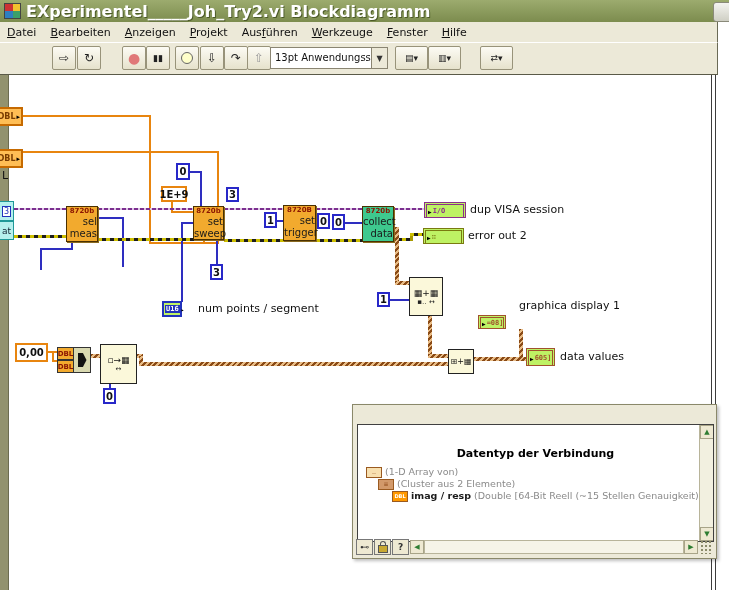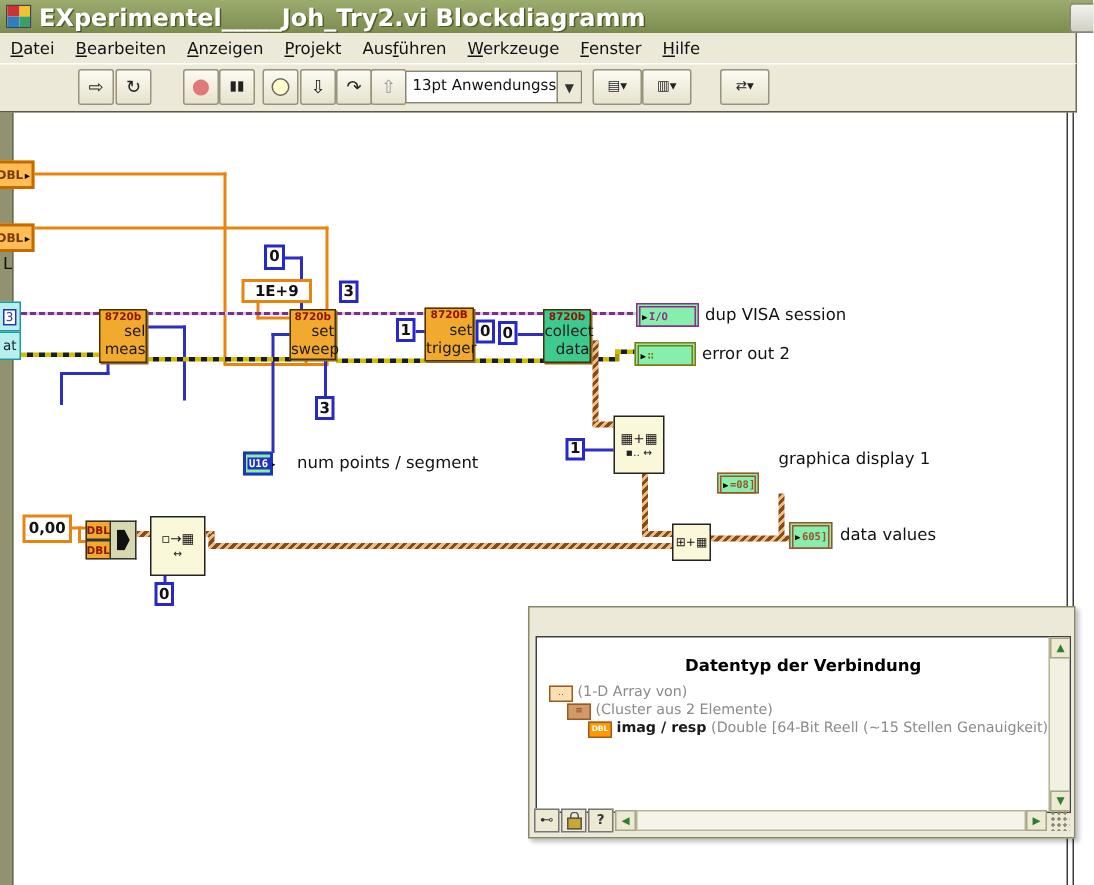--- a/index.html
+++ b/index.html
@@ -47,21 +47,21 @@
   .w-r{background:repeating-linear-gradient(135deg,#8a4a16 0 2px,#e8bc86 2px 4px);}
   .const-blue,.const-orange{position:absolute;z-index:5;background:#fff;color:#111;
     font-weight:bold;font-size:10px;display:flex;align-items:center;justify-content:center;box-sizing:border-box;}
   .const-blue{border:2px solid #2828c8;}
   .const-orange{border:2px solid #e8850f;}
   .blk{position:absolute;z-index:4;border:1px solid #4a3000;box-shadow:1px 1px 0 #8a6a20;
     background:#f2aa2e;text-align:center;box-sizing:border-box;}
   .blk .blk-h{font-size:7px;font-weight:bold;color:#8b1500;line-height:9px;}
   .blk .blk-l{font-size:10px;color:#1a1a1a;line-height:12px;text-align:right;}
   .blk.green{background:#3ec98e;}
-  .term{position:absolute;z-index:5;background:#86efac;padding:1px;box-sizing:border-box;}
+  .term{position:absolute;z-index:5;background:#bef264;padding:1px;box-sizing:border-box;}
   .term .in{border:1px solid currentColor;height:100%;display:flex;align-items:center;
     padding:0 1px;gap:1px;font-family:"DejaVu Sans Mono",monospace;font-size:7px;font-weight:bold;}
   .term .arr{color:#000;font-size:6px;}
   .lbl{position:absolute;z-index:5;font-size:11px;color:#111;white-space:nowrap;}
   .node{position:absolute;z-index:4;background:#fbf8da;border:1px solid #222;
     display:flex;flex-direction:column;align-items:center;justify-content:center;
     font-size:9px;color:#111;line-height:10px;box-sizing:border-box;}
   .node .tiny{font-size:7px;line-height:8px;color:#222;}
   
   .edge-dbl{position:absolute;z-index:5;border:2px solid #c66a00;background:#ffbe55;
@@ -83,21 +83,21 @@
   #bundle .bglyph{width:9px;height:14px;background:#111;clip-path:polygon(0 0,60% 0,100% 50%,60% 100%,0 100%);}
   
   #ctxwin{position:absolute;left:352px;top:404px;width:365px;height:155px;background:#ece9d8;
     border:1px solid #8a886a;box-shadow:2px 2px 3px rgba(0,0,0,.25);z-index:10;box-sizing:border-box;}
   #ctx-title{height:17px;background:linear-gradient(#f4f0d4,#cdc5a0);display:flex;align-items:center;
     padding:0 3px;font-size:11px;font-weight:bold;color:#6b5f2f;}
   #ctx-close{margin-left:auto;width:13px;height:13px;background:#cf7d92;border:1px solid #8a3a50;
     color:#fff;font-size:9px;line-height:11px;text-align:center;font-weight:bold;}
   #ctx-body{position:absolute;left:4px;top:19px;width:357px;height:118px;background:#fff;
     border:1px solid #404040;overflow:hidden;box-sizing:border-box;}
-  #ctx-heading{text-align:center;font-weight:bold;font-size:11px;color:#000;margin-top:12px;}
+  #ctx-heading{text-align:center;font-weight:bold;font-size:11px;color:#000;margin-top:22px;}
   .ctx-row{font-size:9.5px;color:#8a8a8a;white-space:nowrap;line-height:12px;display:flex;align-items:center;gap:3px;}
   .ctx-row .name{color:#1a1a1a;font-weight:bold;}
   .ticon{display:inline-flex;width:14px;height:9px;border:1px solid #9a5a20;background:#f8e0b0;
     color:#8b4513;font-size:6px;align-items:center;justify-content:center;flex:none;}
   .ticon.cl{background:#d2996a;}
   .ticon.dbl{background:#f90;color:#fff;font-weight:bold;font-size:5px;}
   #ctx-vscroll{position:absolute;right:0;top:0;width:14px;height:116px;background:#f2f0e0;
     border-left:1px solid #b8b49a;box-sizing:border-box;}
   .sbtn{width:14px;height:14px;background:#eee9d2;border:1px solid #a8a488;box-sizing:border-box;
     display:flex;align-items:center;justify-content:center;font-size:7px;color:#2e7d32;}
@@ -234,21 +234,21 @@
         <div class="wire w-r" style="left: 474px; top: 284px; width: 53px; height: 4px;"></div>
         <div class="wire w-r" style="left: 519px; top: 256px; width: 4px; height: 30px;"></div>
         <div class="const-blue" style="left: 176px; top: 90px; width: 14px; height: 17px;">0</div>
         <div class="const-blue" style="left: 226px; top: 114px; width: 13px; height: 15px;">3</div>
         <div class="const-blue" style="left: 210px; top: 191px; width: 13px; height: 16px;">3</div>
         <div class="const-blue" style="left: 264px; top: 139px; width: 13px; height: 16px;">1</div>
         <div class="const-blue" style="left: 317px; top: 140px; width: 13px; height: 16px;">0</div>
         <div class="const-blue" style="left: 332px; top: 141px; width: 13px; height: 16px;">0</div>
         <div class="const-blue" style="left: 377px; top: 219px; width: 13px; height: 15px;">1</div>
         <div class="const-blue" style="left: 103px; top: 315px; width: 13px; height: 16px;">0</div>
-        <div class="const-orange" style="left: 161px; top: 113px; width: 47px; height: 16px;">1E+9</div>
+        <div class="const-orange" style="left: 161px; top: 113px; width: 26px; height: 16px;">1E+9</div>
         <div class="const-orange" style="left: 15px; top: 270px; width: 33px; height: 19px;">0,00</div>
       </div>
 
     <div class="edge-dbl" style="left:-11px;top:34px;width:34px;height:19px">
       <span>DBL</span>
         <span class="arr">▸</span>
     </div>
     <div class="edge-dbl" style="left:-11px;top:76px;width:34px;height:19px">
       <span>DBL</span>
         <span class="arr">▸</span>

